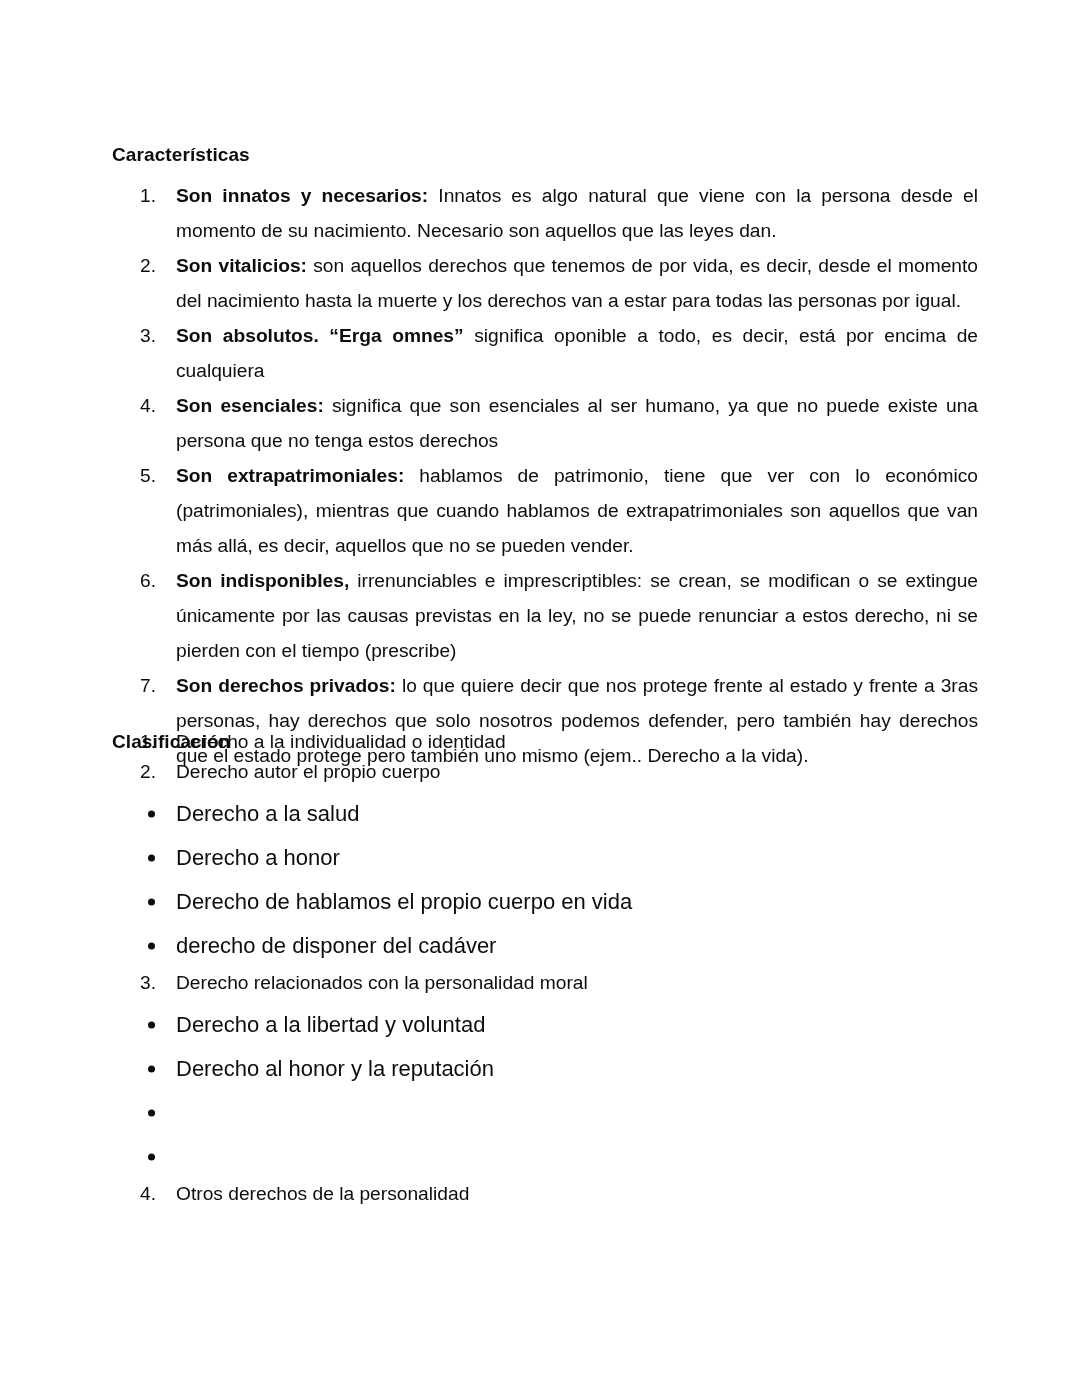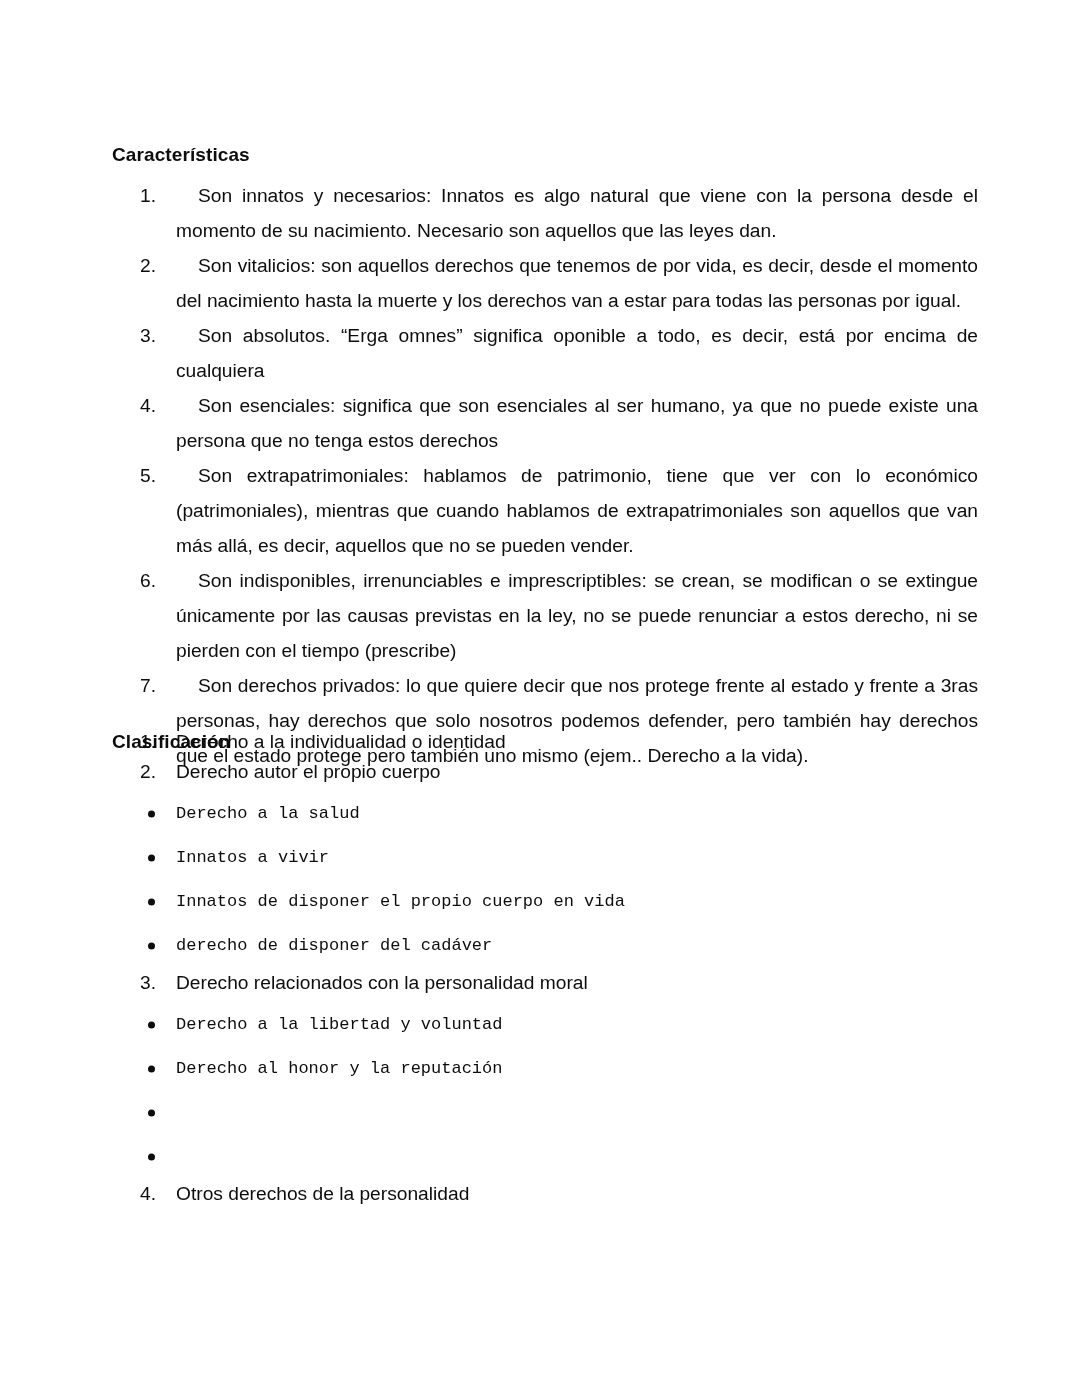--- a/index.html
+++ b/index.html
@@ -63,21 +63,21 @@
   .num-item .marker {
     position: absolute;
     left: 28px;
     top: 0;
     width: 30px;
     text-align: left;
     font-size: 19.2px;
     line-height: 35px;
     font-weight: normal;
   }
-  .num-item b { font-weight: normal; margin-left: 22px; }
+  .num-item b { font-weight: bold; }
 
   
   .num-item > .body { display: block; }
 
   
   #clasificacion-list { top: 727px; }
 
   .clasif-item {
     position: relative;
     display: block;
@@ -97,26 +97,25 @@
 
   
   .bullet-list {
     list-style: none;
     margin: 0;
     padding: 0;
   }
   .bullet-item {
     position: relative;
     padding-left: 64px;
-    font-size: 17px;
+    font-size: 22px;
     line-height: 30px;
     height: 44px;
     display: flex;
     align-items: center;
-    font-family: Liberation Mono, monospace;
   }
   .bullet-item .bullet-dot {
     position: absolute;
     left: 36px;
     top: 50%;
     transform: translateY(-50%);
     width: 7px;
     height: 7px;
     border-radius: 50%;
     background: #0d0d0d;
@@ -171,25 +170,25 @@
       <li class="clasif-item"><span class="marker">1.</span><span>Derecho a la individualidad o identidad</span></li>
       <li class="clasif-item"><span class="marker">2.</span><span>Derecho autor el propio cuerpo</span></li>
       <div class="gap-before-bullets"></div>
       <ul class="bullet-list">
         <li class="bullet-item">
           <span class="bullet-dot"></span>
           <span class="bullet-text">Derecho a la salud</span>
         </li>
         <li class="bullet-item">
           <span class="bullet-dot"></span>
-          <span class="bullet-text">Innatos a vivir</span>
-        </li>
-        <li class="bullet-item">
-          <span class="bullet-dot"></span>
-          <span class="bullet-text">Innatos de disponer el propio cuerpo en vida</span>
+          <span class="bullet-text">Derecho a honor</span>
+        </li>
+        <li class="bullet-item">
+          <span class="bullet-dot"></span>
+          <span class="bullet-text">Derecho de hablamos el propio cuerpo en vida</span>
         </li>
         <li class="bullet-item">
           <span class="bullet-dot"></span>
           <span class="bullet-text">derecho de disponer del cadáver</span>
         </li>
       </ul>
       <li class="clasif-item"><span class="marker">3.</span><span>Derecho relacionados con la personalidad moral</span></li>
       <div class="gap-before-bullets"></div>
       <ul class="bullet-list">
         <li class="bullet-item">

